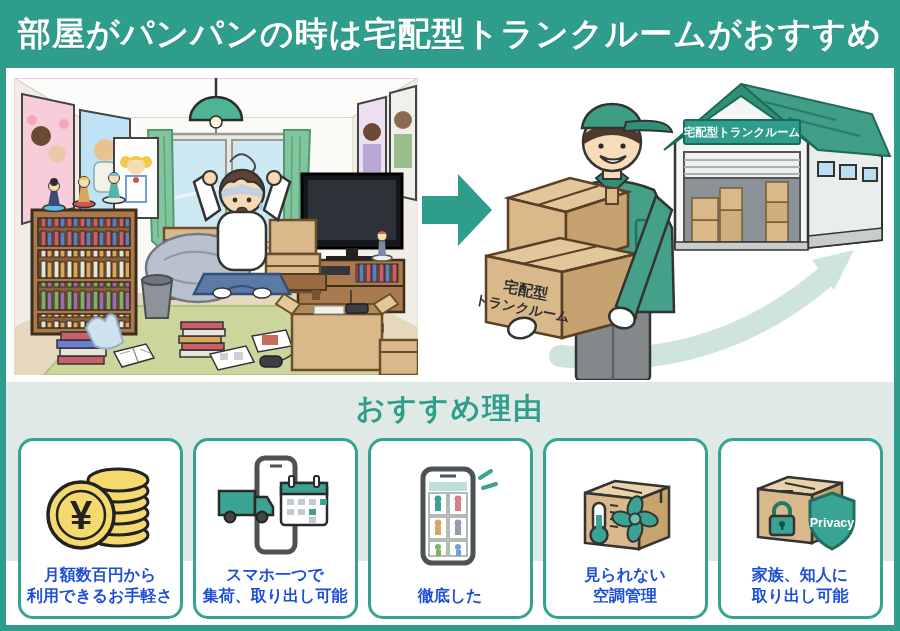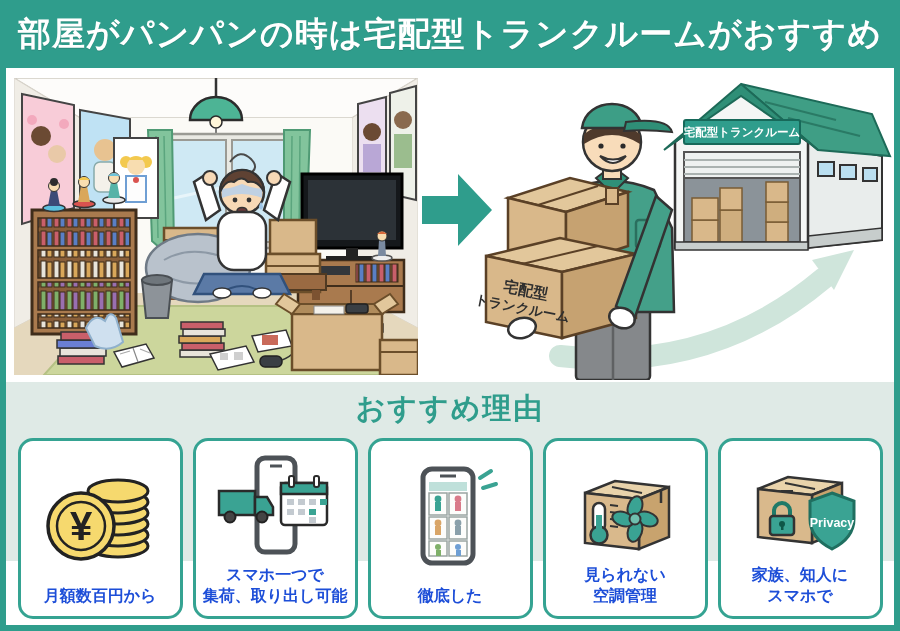--- a/index.html
+++ b/index.html
@@ -350,20 +350,21 @@
             <ellipse cx="74" cy="36" rx="30" ry="11"></ellipse>
             <ellipse cx="74" cy="25" rx="30" ry="11"></ellipse>
           </g>
           <circle cx="37" cy="60" r="33" fill="#f6d96e" stroke="#222" stroke-width="3.5"></circle>
           <circle cx="37" cy="60" r="24" fill="none" stroke="#222" stroke-width="2.5"></circle>
           <text x="37" y="74" text-anchor="middle" font-size="40" font-weight="bold" fill="#222">¥</text>
         </svg>
       </div>
       <div class="card-label">
         <div>月額数百円から</div>
+        <div>利用できるお手軽さ</div>
       </div>
     </div>
 
     <div class="card">
       <div class="icon-wrap">
         <svg width="120" height="100" viewBox="0 0 120 100">
           <rect x="42" y="3" width="38" height="94" rx="8" fill="#ffffff" stroke="#4d5257" stroke-width="5"></rect>
           <line x1="55" y1="11" x2="67" y2="11" stroke="#4d5257" stroke-width="3"></line>
           <g>
             <rect x="4" y="36" width="36" height="24" fill="#3aa393" stroke="#2a2a2a" stroke-width="2.5"></rect>
@@ -483,18 +484,18 @@
             <rect x="41" y="70" width="2.5" height="5" fill="#0e5748"></rect>
           </g>
           <g>
             <path d="M92,38 L114,46 L114,64 C114,79 104,88 92,94 C80,88 70,79 70,64 L70,46 Z" fill="#3aa393" stroke="#1f6f60" stroke-width="3"></path>
             <text x="92" y="72" text-anchor="middle" font-size="12.5" font-weight="bold" fill="#ffffff">Privacy</text>
           </g>
         </svg>
       </div>
       <div class="card-label">
         <div>家族、知人に</div>
-        <div>スマホで</div>
+        <div>取り出し可能</div>
       </div>
     </div>
 
   </div>
 </section>
 
 </body></html>

